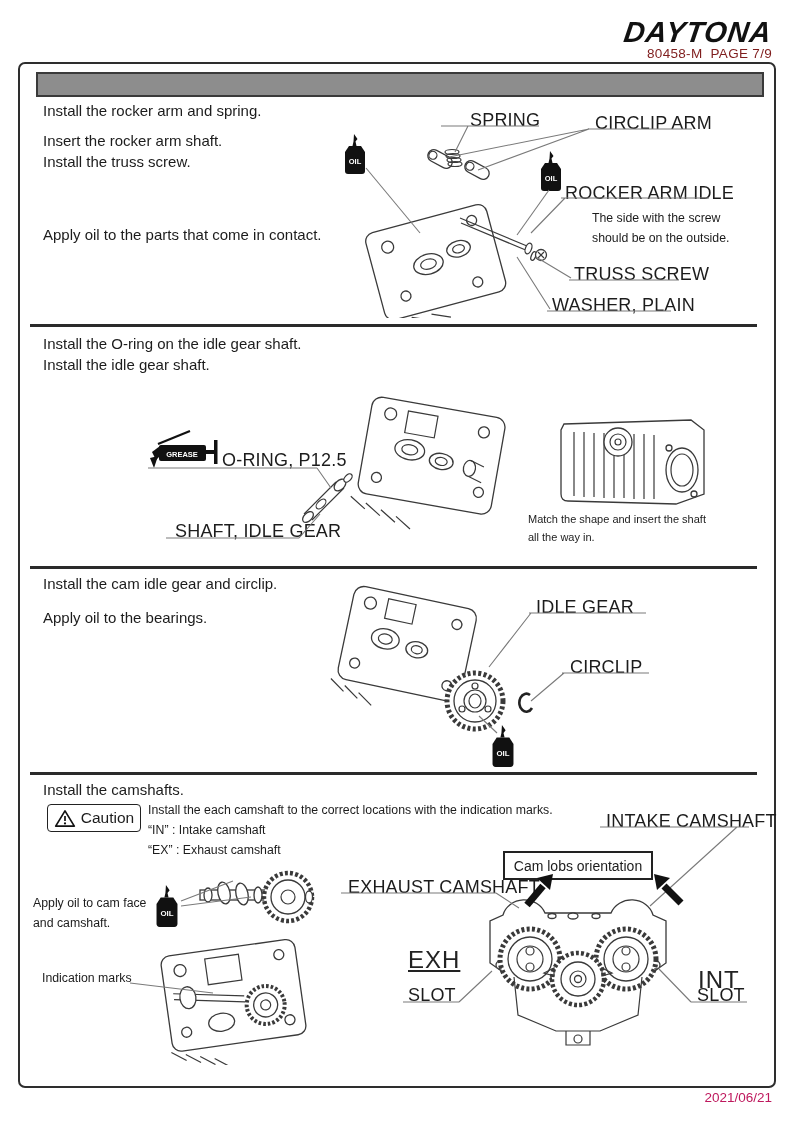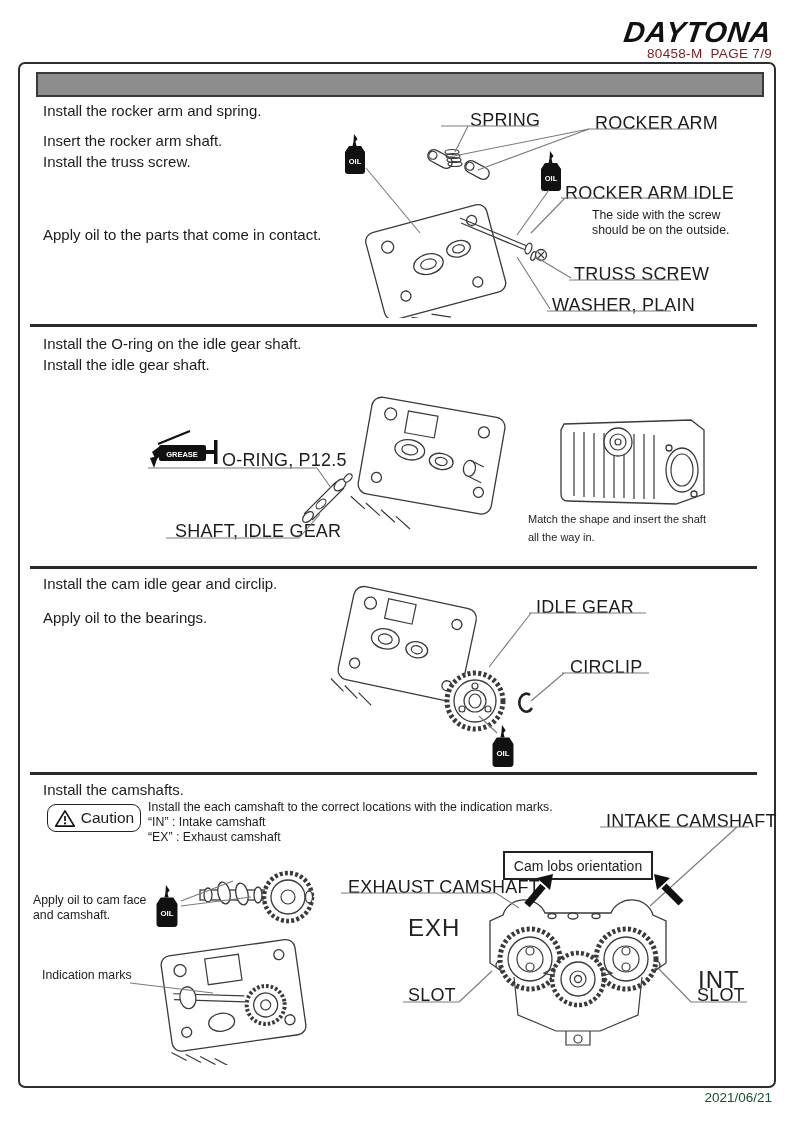--- a/index.html
+++ b/index.html
@@ -1,39 +1,39 @@
 <!DOCTYPE html>
 <html><head>
 <meta charset="utf-8">
 <style>
   html,body{margin:0;padding:0;background:#fff;}
   .page{position:relative;width:794px;height:1122px;background:#fff;overflow:hidden;
         font-family:"Liberation Sans",sans-serif;color:#1c1c1c;}
   .abs{position:absolute;}
   .step{font-size:15px;line-height:21px;}
   .plabel{font-size:18px;letter-spacing:.2px;white-space:nowrap;}
-  .small{font-size:12.3px;line-height:15px;}
+  .small{font-size:12.3px;line-height:20px;}
   .pre{white-space:pre-line;}
   .brand{font-weight:bold;font-style:italic;font-size:29px;letter-spacing:1px;
          transform:skewX(-8deg);color:#111;}
   .docnum{font-size:13.5px;color:#7f1d1d;letter-spacing:.3px;}
   .border-box{left:18px;top:62px;width:754px;height:1022px;border:2px solid #2e2e2e;border-radius:7px;}
   .graybar{left:36px;top:72px;width:724px;height:21px;background:#8d8d8d;border:2px solid #3a3a3a;}
   .divider{height:2.5px;background:#2a2a2a;left:30px;width:727px;}
   .tag{font-size:24px;color:#222;letter-spacing:1px;}
   .note2{font-size:11px;line-height:18px;}
-  .caution-box{left:47px;top:804px;width:92px;height:26px;border:1.6px solid #222;border-radius:9px;
+  .caution-box{left:47px;top:804px;width:92px;height:26px;border:1.6px solid #222;border-radius:4px;
                display:flex;align-items:center;justify-content:center;gap:5px;}
   .caution-box span{font-size:15.5px;}
   .camlobs-box{left:503px;top:851px;width:146px;height:25px;border:2px solid #222;
                display:flex;align-items:center;justify-content:center;font-size:14px;}
   svg{display:block;}
   .sk{stroke:#3a3a3a;stroke-width:1.3;fill:#fff;}
   .skn{stroke:#3a3a3a;stroke-width:1.2;fill:none;}
-  .date{font-size:13.5px;color:#14532d;}
+  .date{font-size:13.5px;color:#be185d;}
 </style>
 </head>
 <body>
 
 <div class="page">
 
   <div class="abs brand" style="right:22px;top:16px;">DAYTONA</div>
   <div class="abs docnum" style="right:22px;top:46px;">
     <span>80458-M</span>&nbsp;&nbsp;<span>PAGE 7/9</span>
   </div>
@@ -45,21 +45,21 @@
   <div class="abs divider" style="top:566px;"></div>
   <div class="abs divider" style="top:772px;"></div>
 
   <section>
     <div class="abs step" style="left:43px;top:100px;">Install the rocker arm and spring.</div>
     <div class="abs step pre" style="left:43px;top:130px;">Insert the rocker arm shaft.
 Install the truss screw.</div>
     <div class="abs step" style="left:43px;top:224px;">Apply oil to the parts that come in contact.</div>
 
     <div class="abs plabel" style="left:470px;top:110px;">SPRING</div>
-    <div class="abs plabel" style="left:595px;top:113px;">ROCKER ARM</div>
+    <div class="abs plabel" style="left:595px;top:113px;">CIRCLIP ARM</div>
     <div class="abs plabel" style="left:565px;top:183px;">ROCKER ARM IDLE</div>
     <div class="abs small pre" style="left:592px;top:208px;">The side with the screw
 should be on the outside.</div>
     <div class="abs plabel" style="left:574px;top:264px;">TRUSS SCREW</div>
     <div class="abs plabel" style="left:552px;top:295px;">WASHER, PLAIN</div>
 
     <svg class="abs" style="left:341px;top:133px;" width="28" height="42" viewBox="0 0 28 42">
       <path d="M13,1 L16.5,6 L14.5,8.5 L15.5,13 L11.5,13 L12.5,8.5 Z" fill="#111"></path>
       <path d="M8,13 L20,13 L24,19 L24,38 Q24,41 21,41 L7,41 Q4,41 4,38 L4,19 Z" fill="#111"></path>
       <text x="14" y="31" font-size="7.5" font-weight="bold" fill="#fff" text-anchor="middle">OIL</text>
@@ -221,21 +221,21 @@
 
     <div class="abs small pre" style="left:33px;top:893px;">Apply oil to cam face
 and camshaft.</div>
     <div class="abs small" style="left:42px;top:968px;">Indication marks</div>
 
     <div class="abs plabel" style="left:606px;top:811px;">INTAKE CAMSHAFT</div>
     <div class="abs camlobs-box">
         <span>Cam lobs orientation</span>
       </div>
     <div class="abs plabel" style="left:348px;top:877px;">EXHAUST CAMSHAFT</div>
-    <div class="abs tag" style="left:408px;top:914px;">EXH</div>
+    <div class="abs tag" style="left:408px;top:946px;text-decoration:underline;">EXH</div>
     <div class="abs tag" style="left:698px;top:922px;margin-top:44px;">INT</div>
     <div class="abs plabel" style="left:408px;top:985px;">SLOT</div>
     <div class="abs plabel" style="left:697px;top:985px;">SLOT</div>
 
     <svg class="abs" style="left:152px;top:884px;" width="30" height="44" viewBox="0 0 28 42">
       <path d="M13,1 L16.5,6 L14.5,8.5 L15.5,13 L11.5,13 L12.5,8.5 Z" fill="#111"></path>
       <path d="M8,13 L20,13 L24,19 L24,38 Q24,41 21,41 L7,41 Q4,41 4,38 L4,19 Z" fill="#111"></path>
       <text x="14" y="31" font-size="7.5" font-weight="bold" fill="#fff" text-anchor="middle">OIL</text>
     </svg>
 

